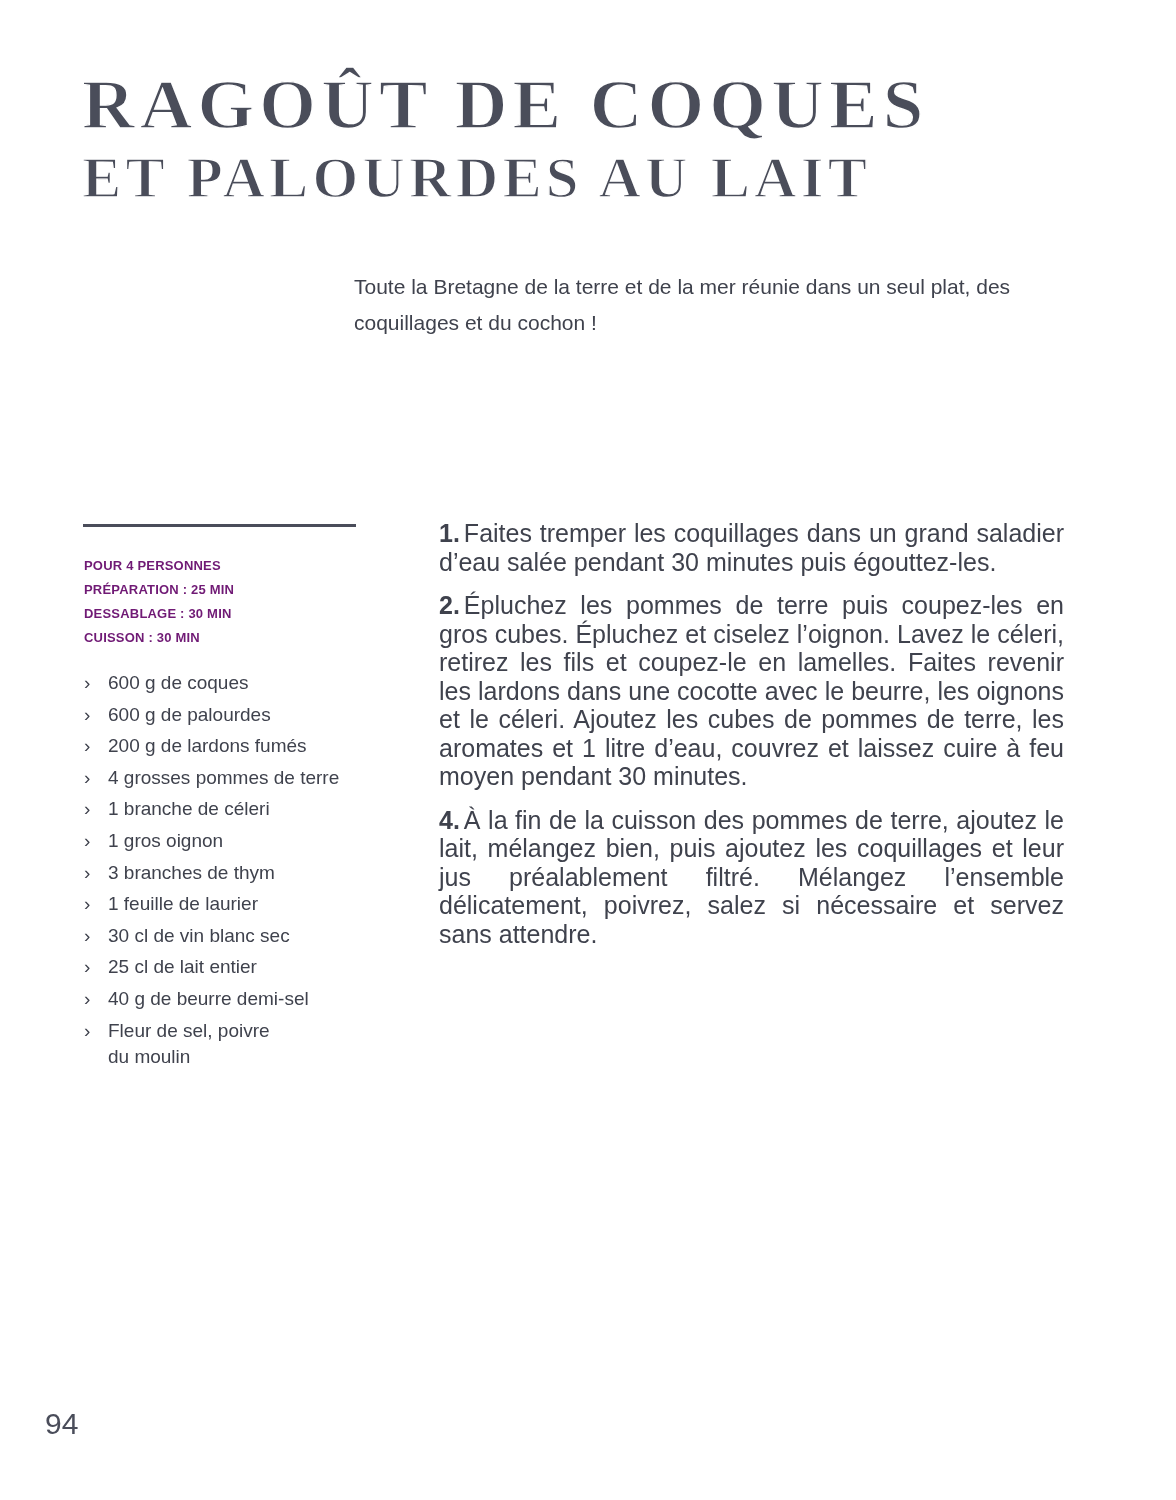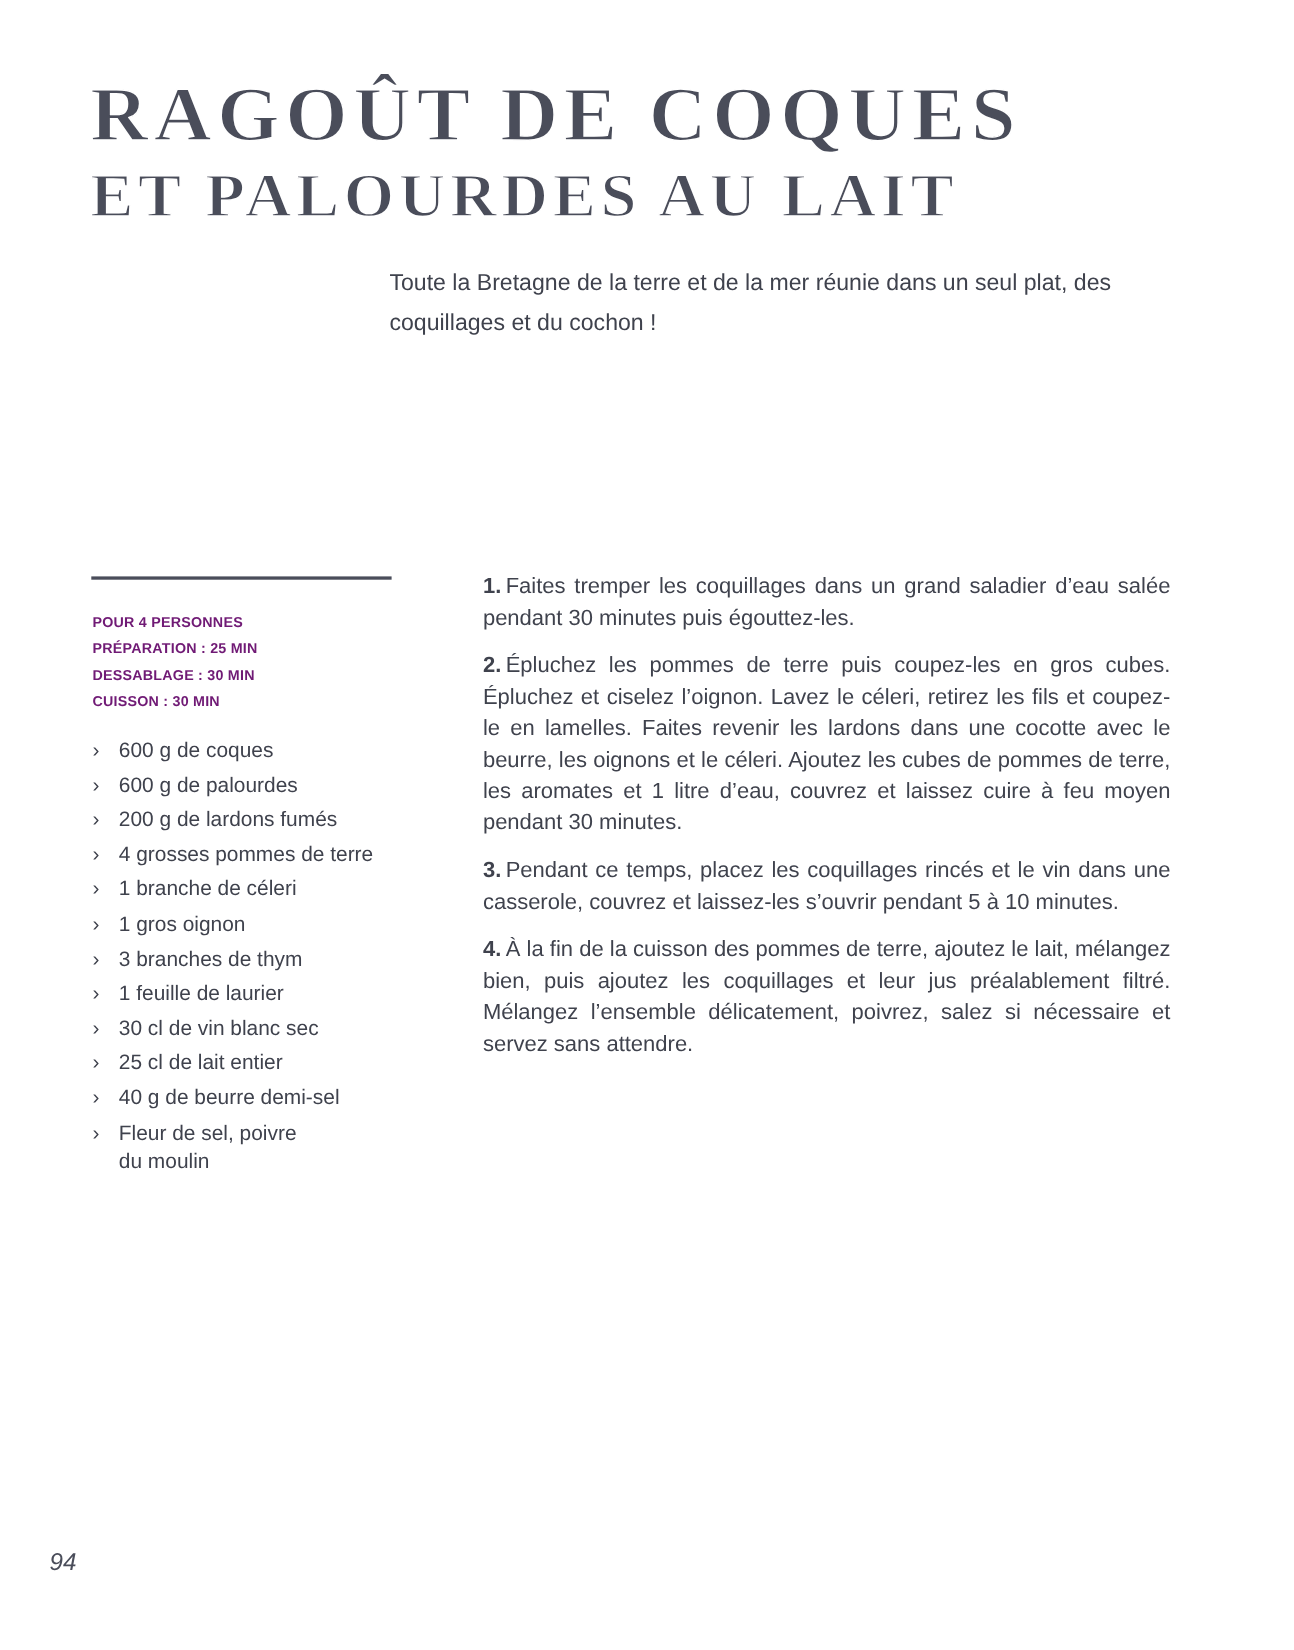--- a/index.html
+++ b/index.html
@@ -44,21 +44,21 @@
     .title-line-2 {
       font-size: 56px;
       letter-spacing: 4px;
       margin-top: 10px;
       transform: scaleX(1.05);
       transform-origin: left center;
     }
     .intro {
       position: absolute;
       left: 354px;
-      top: 240px;
+      top: 269px;
       width: 690px;
       margin: 0;
       font-size: 21px;
       line-height: 36px;
       color: #3f424d;
     }
     .rule {
       position: absolute;
       left: 83px;
       top: 524px;
@@ -108,37 +108,36 @@
     }
     .steps {
       position: absolute;
       left: 439px;
       top: 519px;
       width: 625px;
       margin: 0;
       padding: 0;
     }
     .step {
-      font-size: 20px;
+      font-size: 25px;
       line-height: 28.5px;
       margin: 0 0 15px 0;
       text-align: justify;
       color: #3f424d;
     }
     .step .num {
       font-weight: bold;
       margin-right: 4px;
     }
     .page-number {
       position: absolute;
       left: 45px;
       top: 1407px;
-      font-size: 22px;
+      font-size: 30px;
       color: #4a4d5a;
-      font-style: italic;
     }
   </style>
 </head>
 <body>
 
 <h1 class="title">
   <span class="title-line title-line-1">Ragoût de coques</span>
   <span class="title-line title-line-2">et palourdes au lait</span>
 </h1>
 
@@ -200,17 +199,16 @@
     </li>
   <li style="width:200px">
       <span class="bullet">›</span>
       <span class="txt">Fleur de sel, poivre du moulin</span>
     </li>
 </ul>
 
 <div class="steps">
   <p class="step"><span class="num">1.</span><span>Faites tremper les coquillages dans un grand saladier d’eau salée pendant 30 minutes puis égouttez-les.</span></p>
   <p class="step"><span class="num">2.</span><span>Épluchez les pommes de terre puis coupez-les en gros cubes. Épluchez et ciselez l’oignon. Lavez le céleri, retirez les fils et coupez-le en lamelles. Faites revenir les lardons dans une cocotte avec le beurre, les oignons et le céleri. Ajoutez les cubes de pommes de terre, les aromates et 1 litre d’eau, couvrez et laissez cuire à feu moyen pendant 30 minutes.</span></p>
-  <p class="step"><span class="num">3.</span><span>Pendant ce temps, placez les coquillages rincés et le vin dans une casserole, couvrez et laissez-les s’ouvrir pendant 5 à 10 minutes.</span></p>
   <p class="step"><span class="num">4.</span><span>À la fin de la cuisson des pommes de terre, ajoutez le lait, mélangez bien, puis ajoutez les coquillages et leur jus préalablement filtré. Mélangez l’ensemble délicatement, poivrez, salez si nécessaire et servez sans attendre.</span></p>
 </div>
 
 <div class="page-number">94</div>
 
 </body></html>

